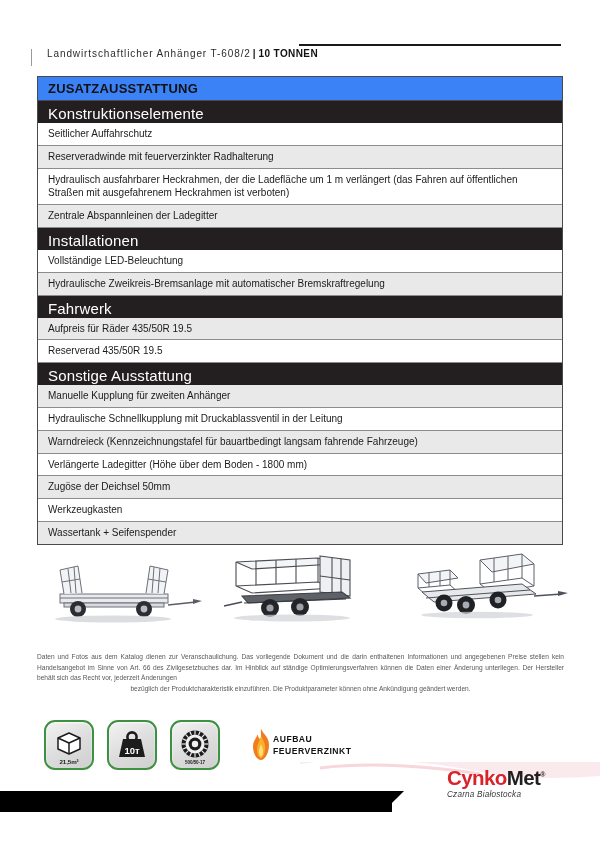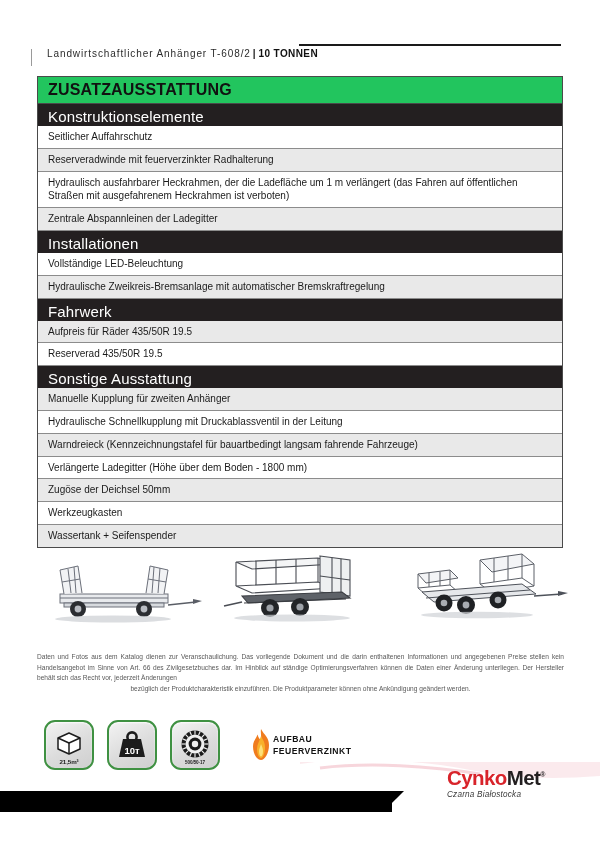--- a/index.html
+++ b/index.html
@@ -72,26 +72,26 @@
   .spec-table {
     position: absolute;
     left: 37px;
     top: 76px;
     width: 526px;
     border: 1px solid #4a4a4a;
     box-sizing: border-box;
     background: #ffffff;
   }
   .spec-caption {
-    font-size: 16px;
+    font-size: 13px;
     font-weight: bold;
     letter-spacing: 0.2px;
     color: #111111;
     padding: 4px 8px 4px 10px;
-    background: #22c55e;
+    background: #3b82f6;
     border-bottom: 1px solid #4a4a4a;
   }
   .group-row {
     background: #231f20;
     color: #ffffff;
     font-size: 15px;
     font-weight: normal;
     letter-spacing: 0.15px;
     padding: 4px 8px 0 10px;
     border-bottom: 1px solid #231f20;

